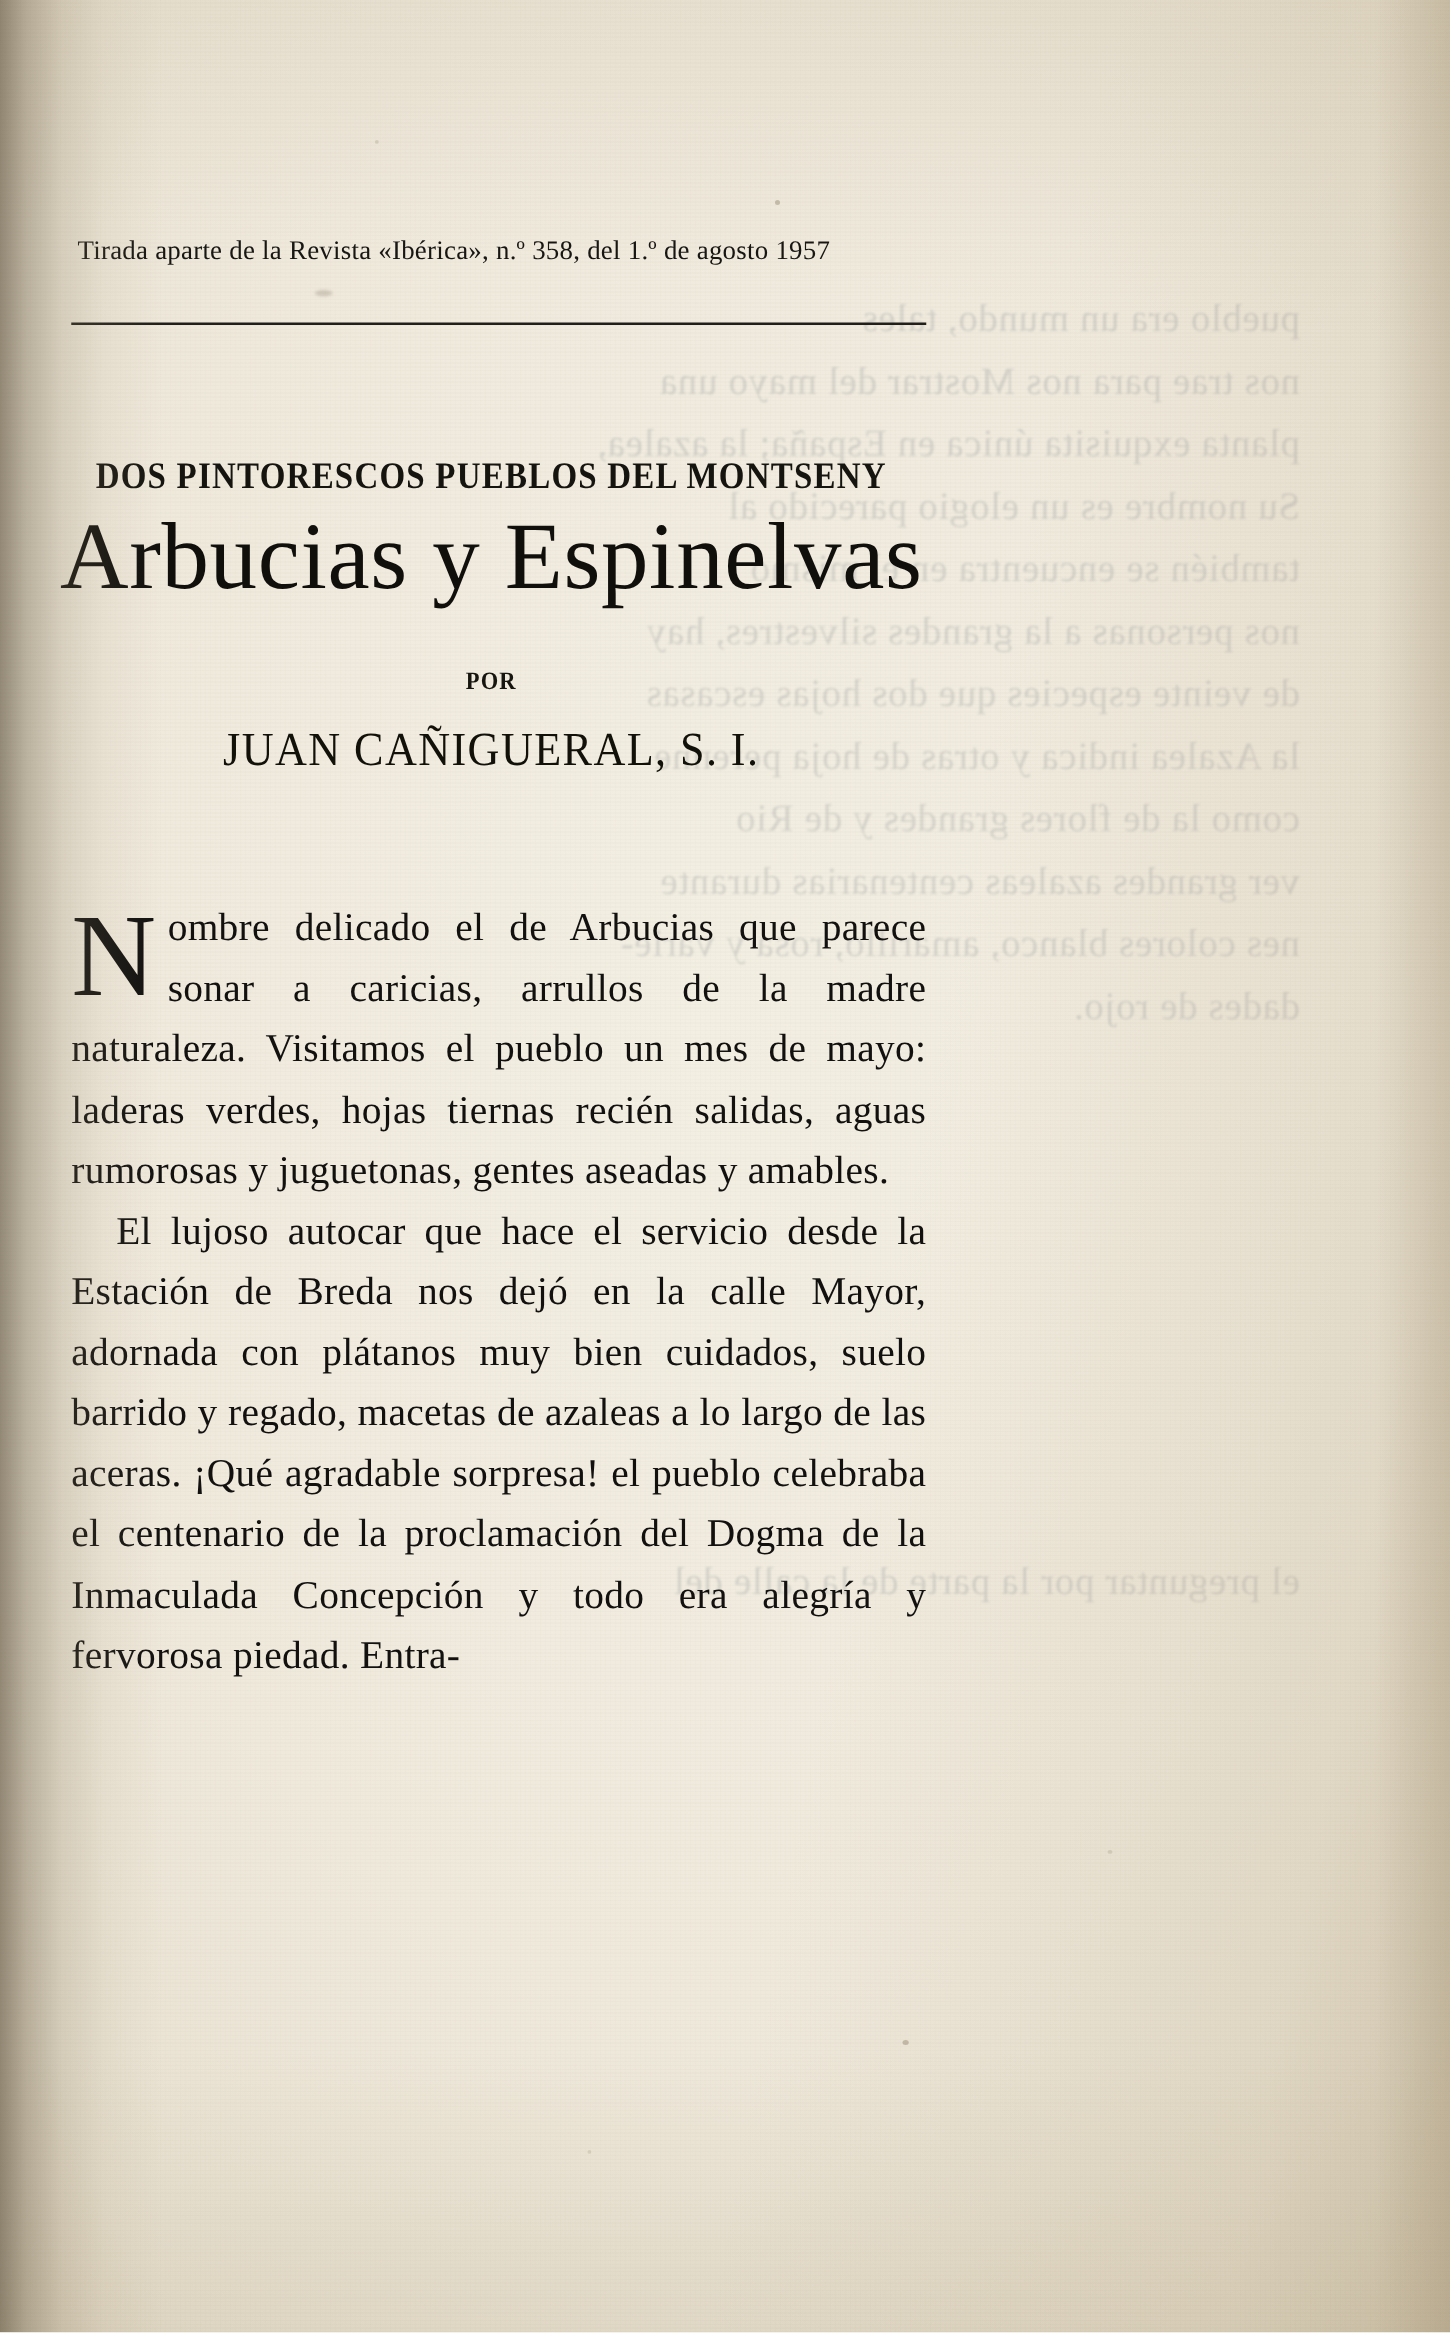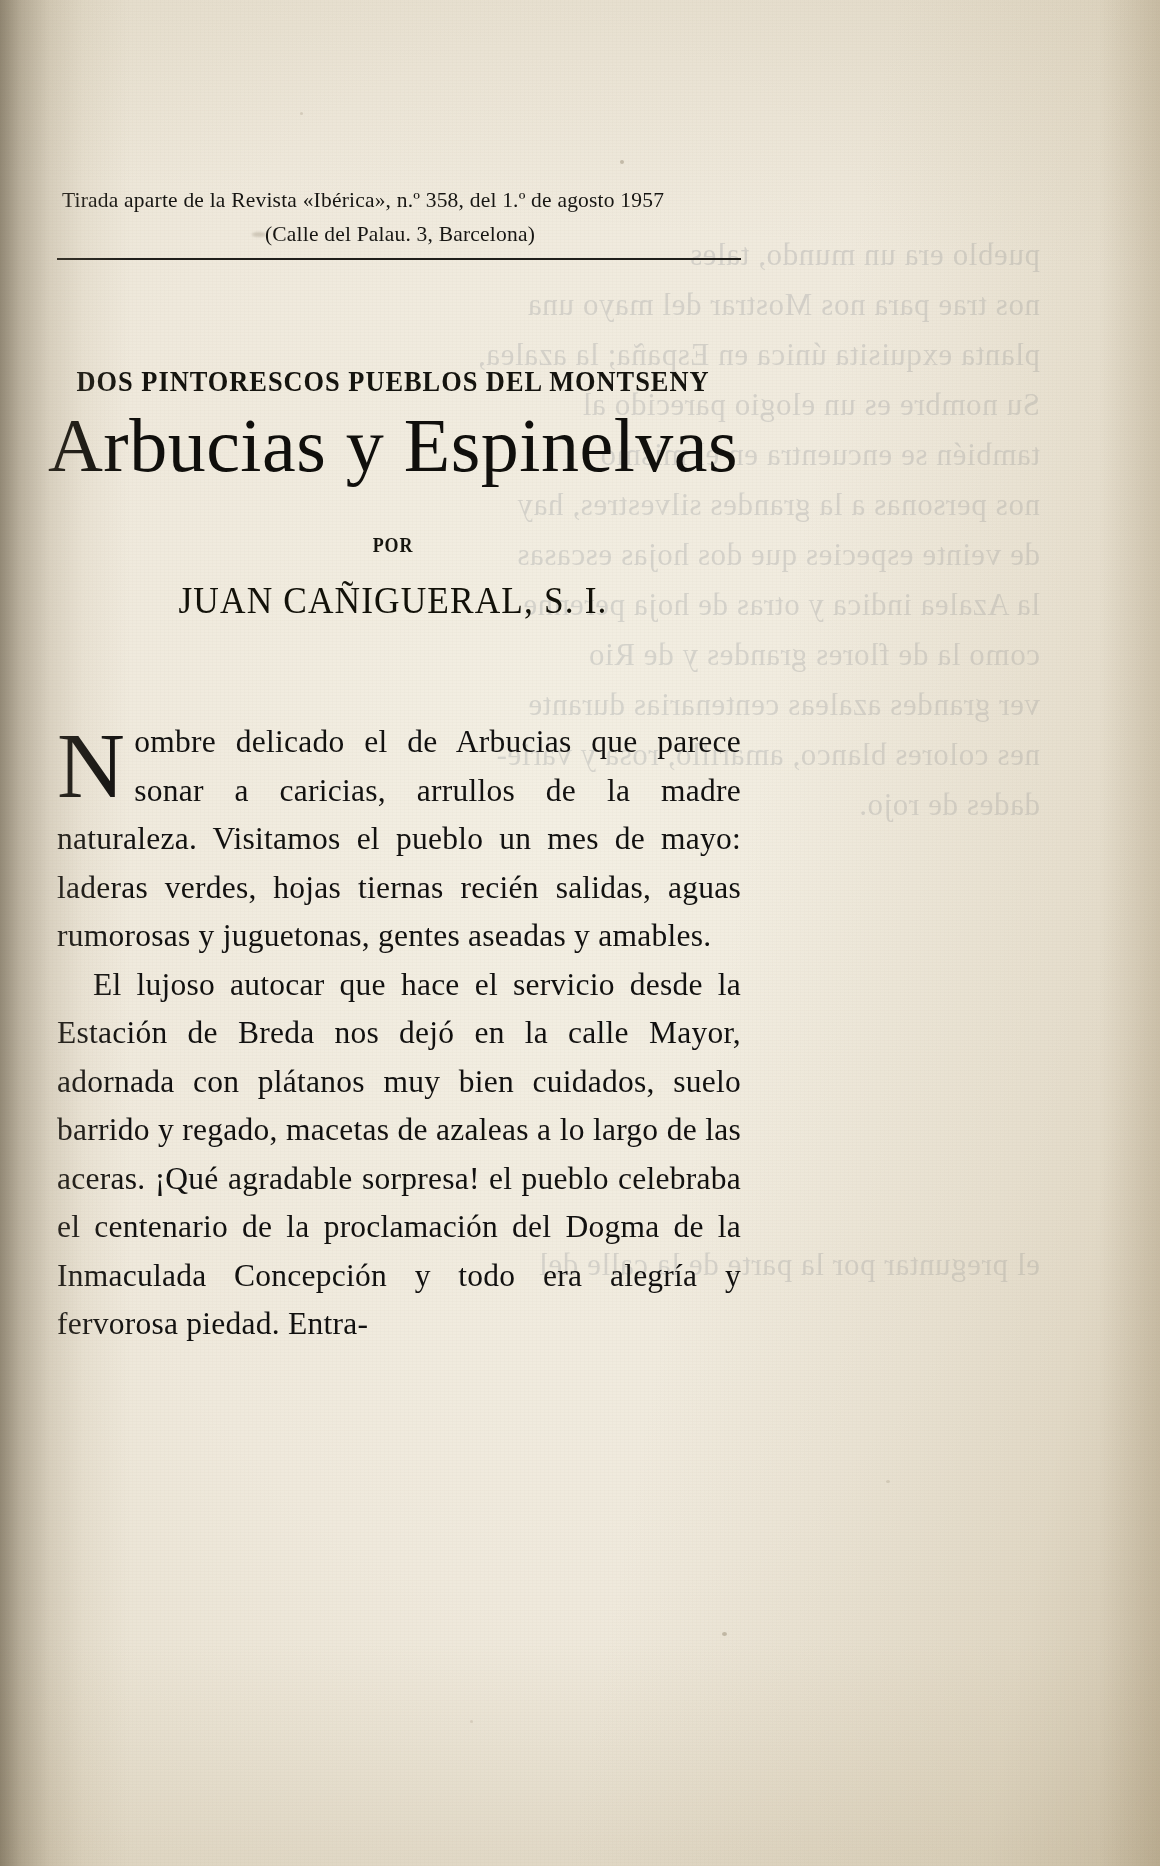--- a/index.html
+++ b/index.html
@@ -243,21 +243,20 @@
   <div class="speck" style="left:722px; top:1632px; width:5px; height:4px;"></div>
   <div class="speck" style="left:300px; top:112px; width:3px; height:3px; opacity:.55;"></div>
   <div class="speck" style="left:886px; top:1480px; width:4px; height:3px; opacity:.5;"></div>
   <div class="speck" style="left:470px; top:1720px; width:3px; height:3px; opacity:.45;"></div>
   <div class="blotch" style="left:252px; top:232px; width:14px; height:5px;"></div>
 
   <div class="content">
 
     <div class="masthead" style="top:188px;">
       <div class="masthead-line l1">Tirada aparte de la Revista «Ibérica», n.º 358, del 1.º de agosto 1957</div>
-      <div class="masthead-line l2">(Calle del Palau. 3, Barcelona)</div>
     </div>
 
     <div class="rule"></div>
 
     <div class="kicker">DOS PINTORESCOS PUEBLOS DEL MONTSENY</div>
     <div class="main-title">Arbucias y Espinelvas</div>
     <div class="by-label">POR</div>
     <div class="author">JUAN CAÑIGUERAL, S. I.</div>
 
     <div class="body-col">

